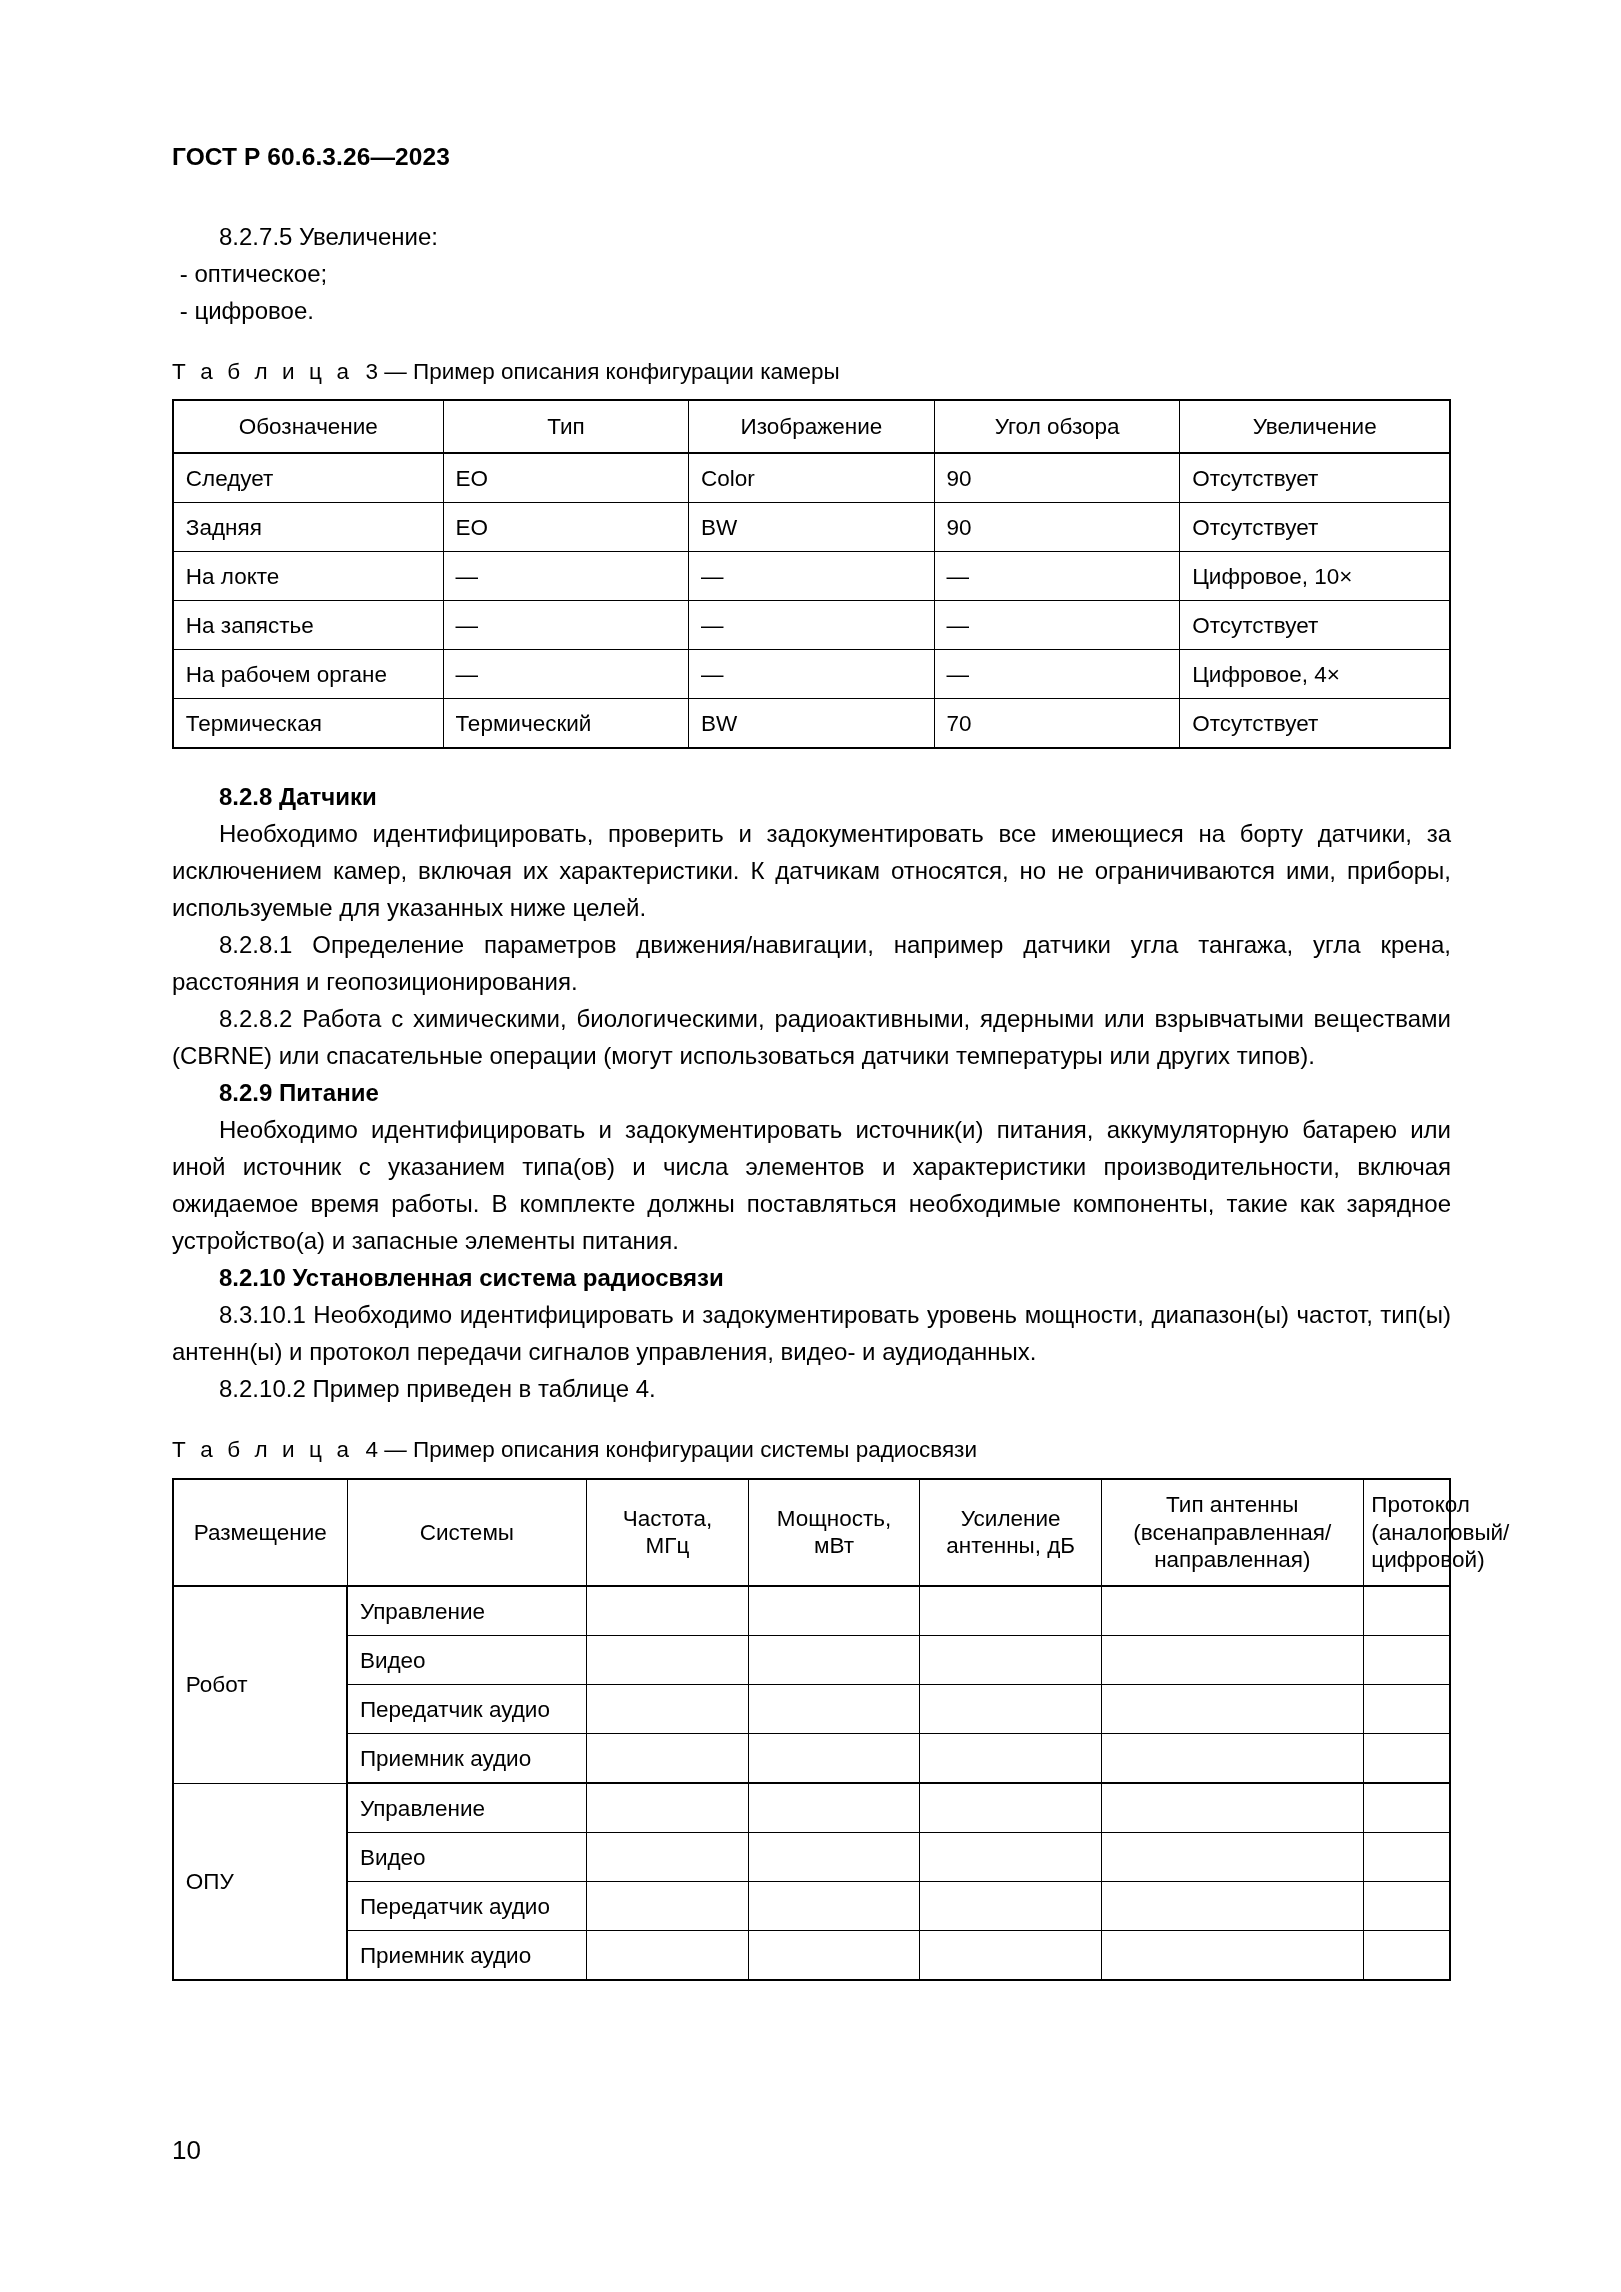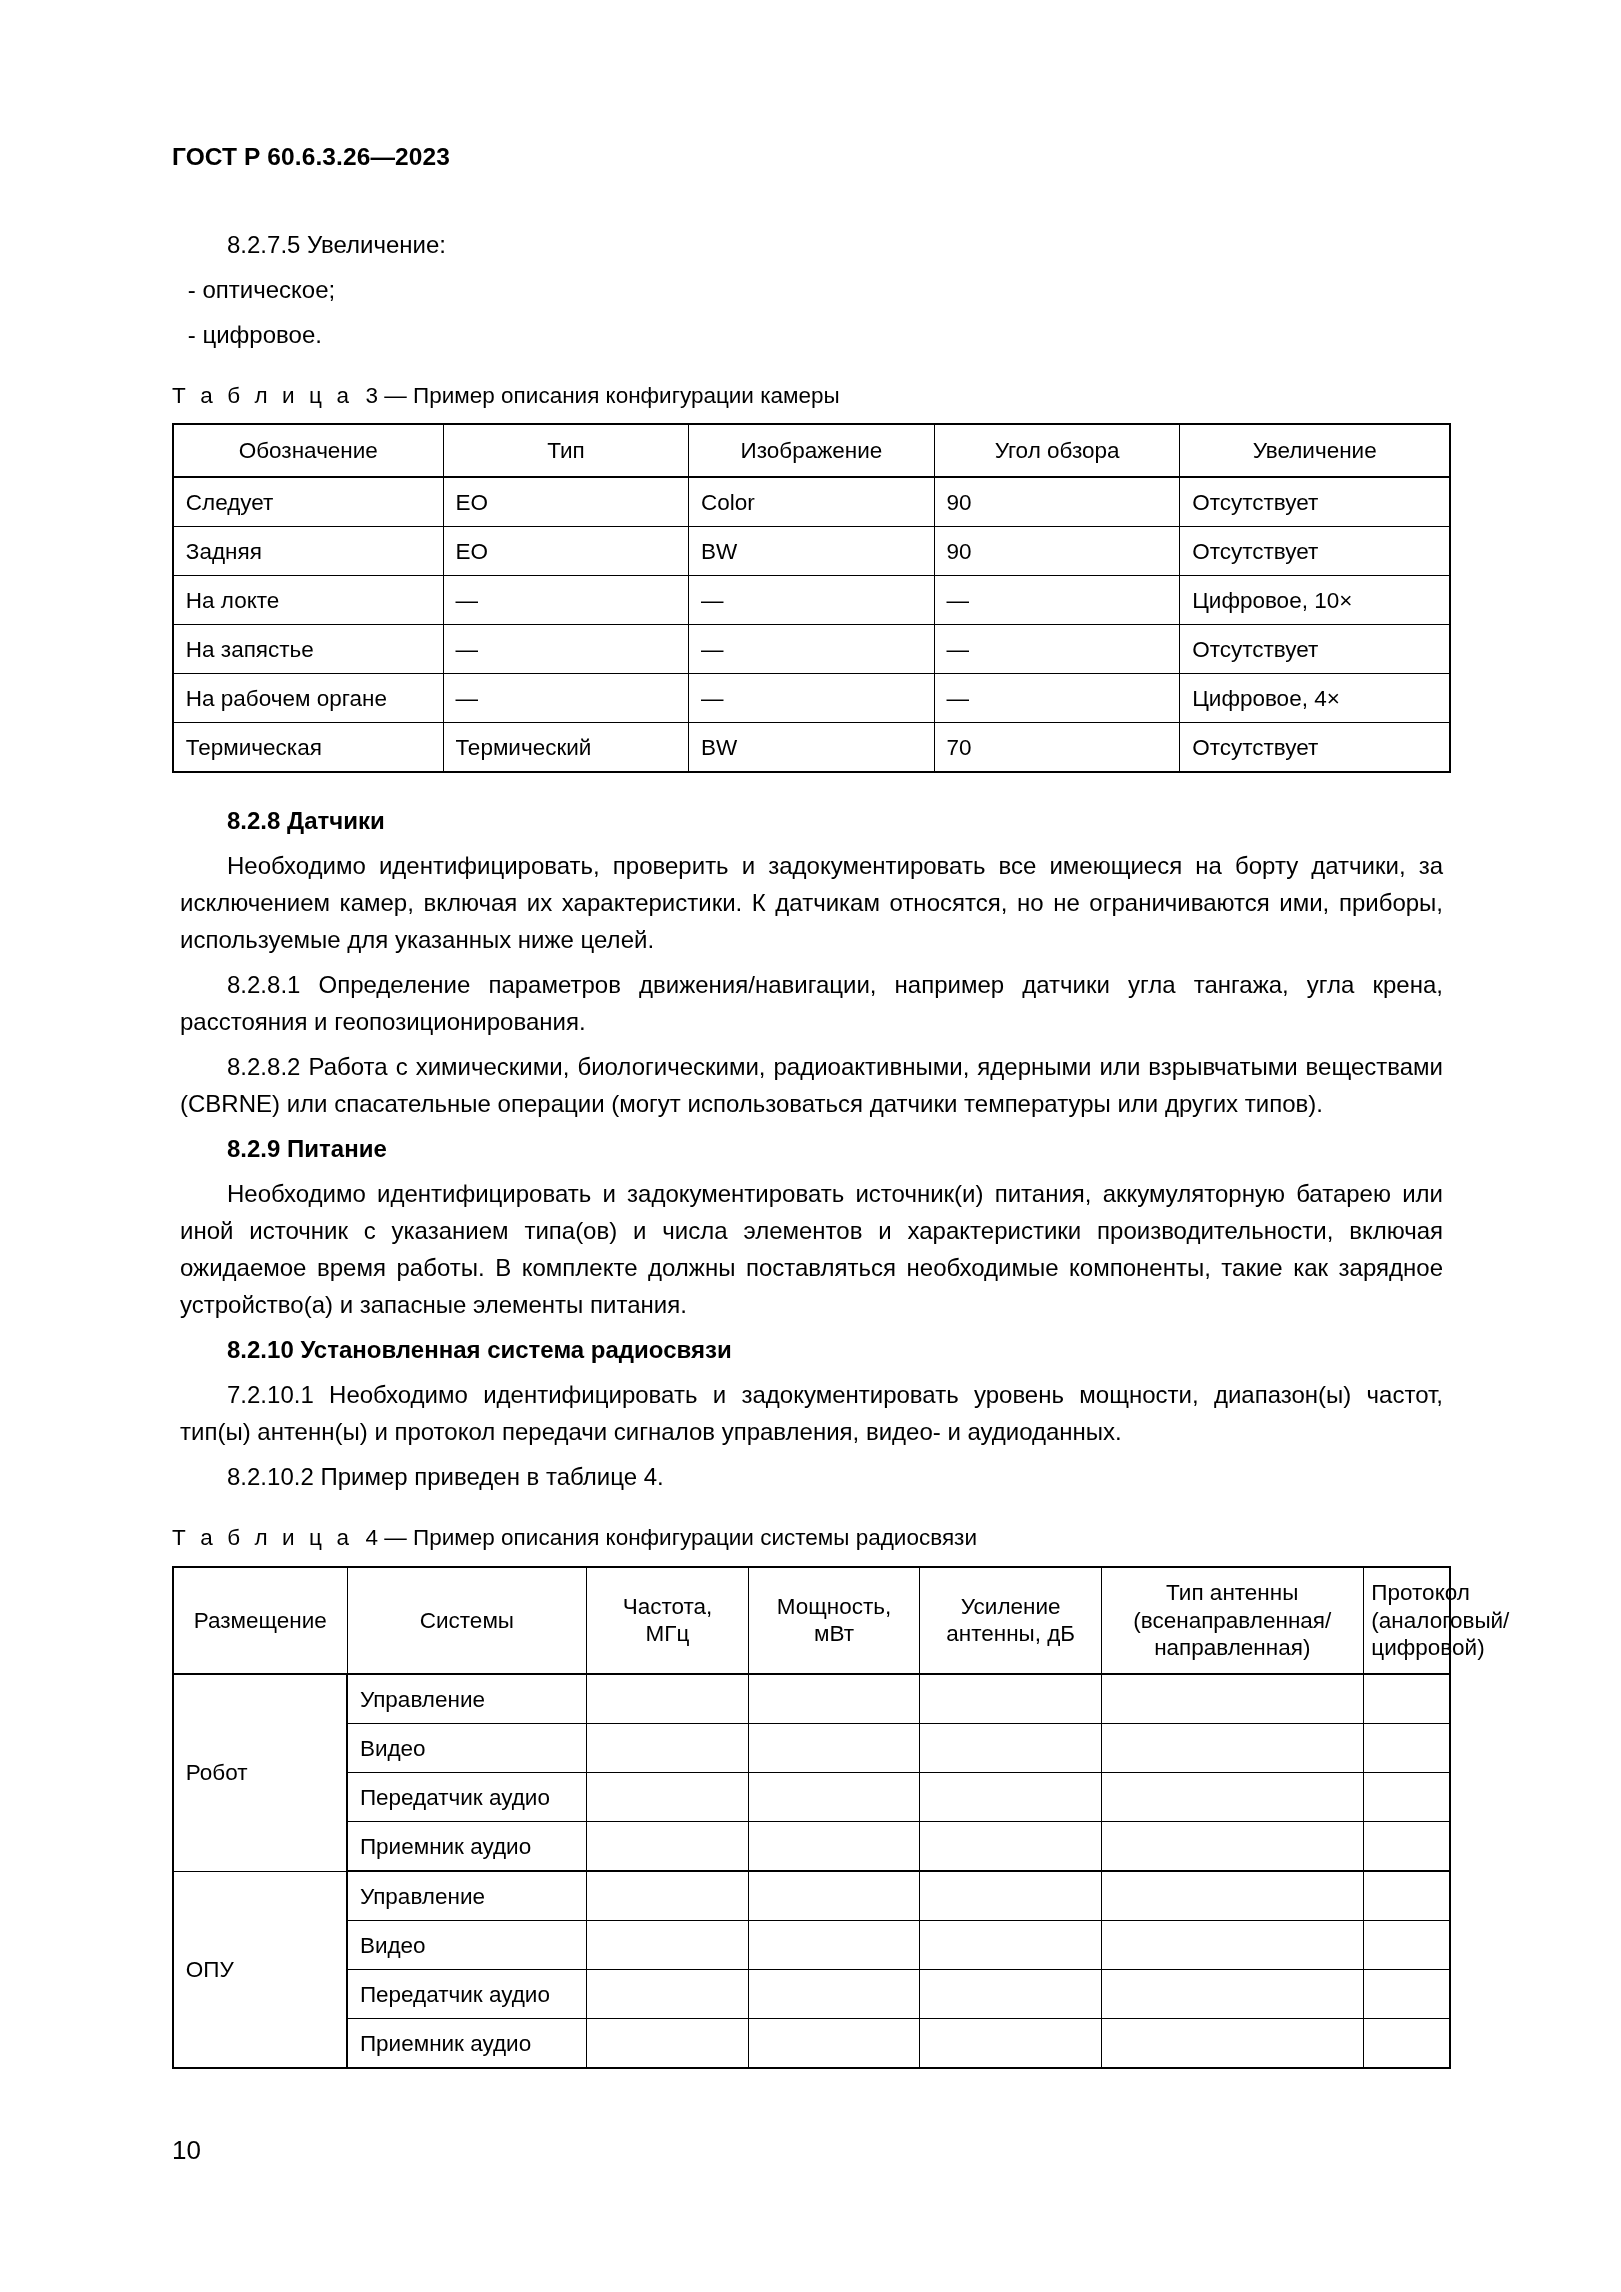--- a/index.html
+++ b/index.html
@@ -31,21 +31,21 @@
     font-weight: bold;
     letter-spacing: 0.1px;
   }
   .content {
     position: absolute;
     left: 172px;
     top: 218px;
     width: 1279px;
   }
   p {
-    margin: 8px;
+    margin: 0;
     font-size: 24px;
     line-height: 37px;
     text-align: justify;
     text-justify: inter-word;
   }
   p.indent { text-indent: 47px; }
   p.nojust { text-align: left; }
   .dash-item {
     text-indent: 0;
     padding-left: 7.8px;
@@ -180,21 +180,21 @@
       </tbody>
     </table>
 
     <p class="sec-head" style="margin-top:29px">8.2.8 Датчики</p>
     <p class="indent">Необходимо идентифицировать, проверить и задокументировать все имеющиеся на борту датчики, за исключением камер, включая их характеристики. К датчикам относятся, но не ограничиваются ими, приборы, используемые для указанных ниже целей.</p>
     <p class="indent">8.2.8.1 Определение параметров движения/навигации, например датчики угла тангажа, угла крена, расстояния и геопозиционирования.</p>
     <p class="indent">8.2.8.2 Работа с химическими, биологическими, радиоактивными, ядерными или взрывчатыми веществами (CBRNE) или спасательные операции (могут использоваться датчики температуры или других типов).</p>
     <p class="sec-head">8.2.9 Питание</p>
     <p class="indent">Необходимо идентифицировать и задокументировать источник(и) питания, аккумуляторную батарею или иной источник с указанием типа(ов) и числа элементов и характеристики производительности, включая ожидаемое время работы. В комплекте должны поставляться необходимые компоненты, такие как зарядное устройство(а) и запасные элементы питания.</p>
     <p class="sec-head">8.2.10 Установленная система радиосвязи</p>
-    <p class="indent">7.2.10.1 Необходимо идентифицировать и задокументировать уровень мощности, диапазон(ы) частот, тип(ы) антенн(ы) и протокол передачи сигналов управления, видео- и аудиоданных.</p>
+    <p class="indent">8.3.10.1 Необходимо идентифицировать и задокументировать уровень мощности, диапазон(ы) частот, тип(ы) антенн(ы) и протокол передачи сигналов управления, видео- и аудиоданных.</p>
     <p class="indent nojust">8.2.10.2 Пример приведен в таблице 4.</p>
 
     <div class="tbl-caption">
       <span class="sp">Т а б л и ц а</span><span>&nbsp;&nbsp;</span><span>4</span><span>&nbsp;</span><span>— Пример описания конфигурации системы радиосвязи</span>
     </div>
 
     <table class="outer t4">
       <thead>
         <tr>
           <th style="width:157px">

